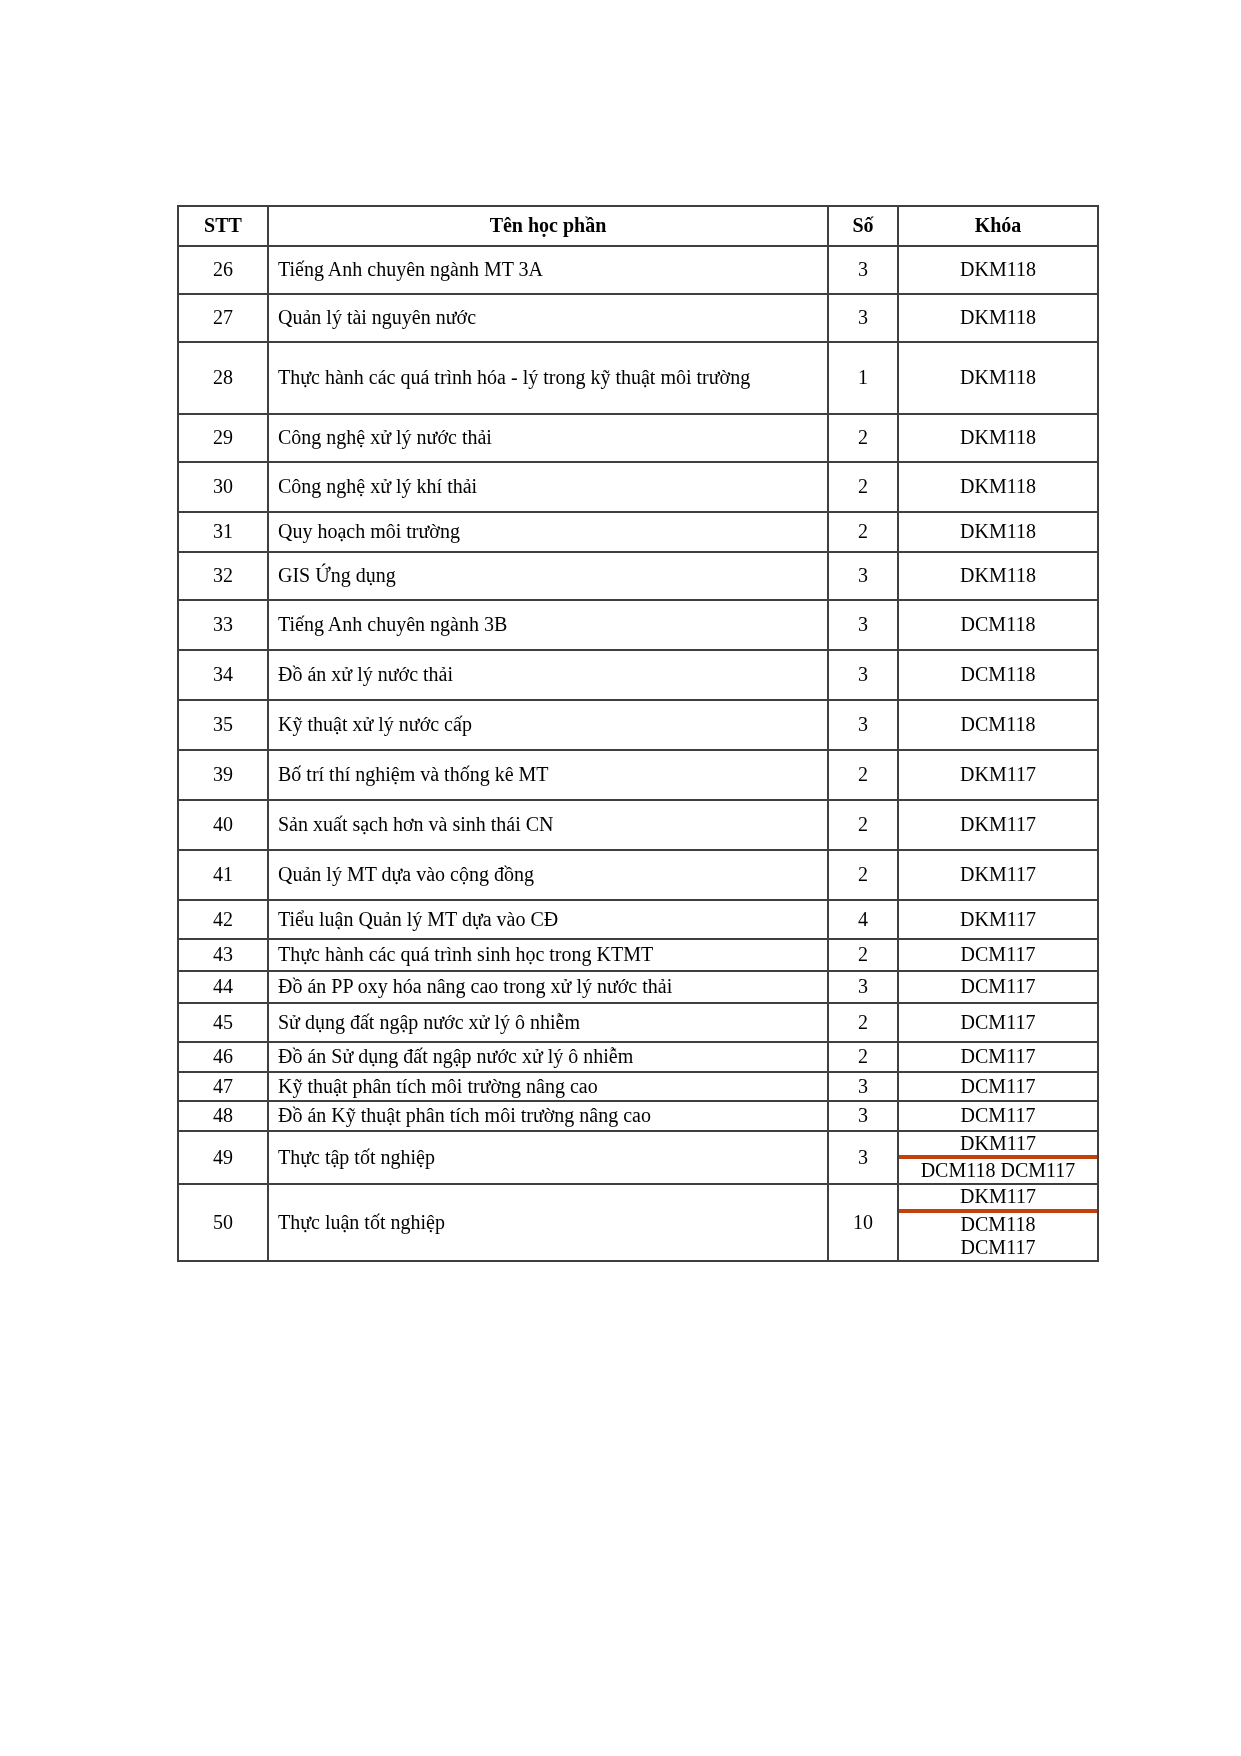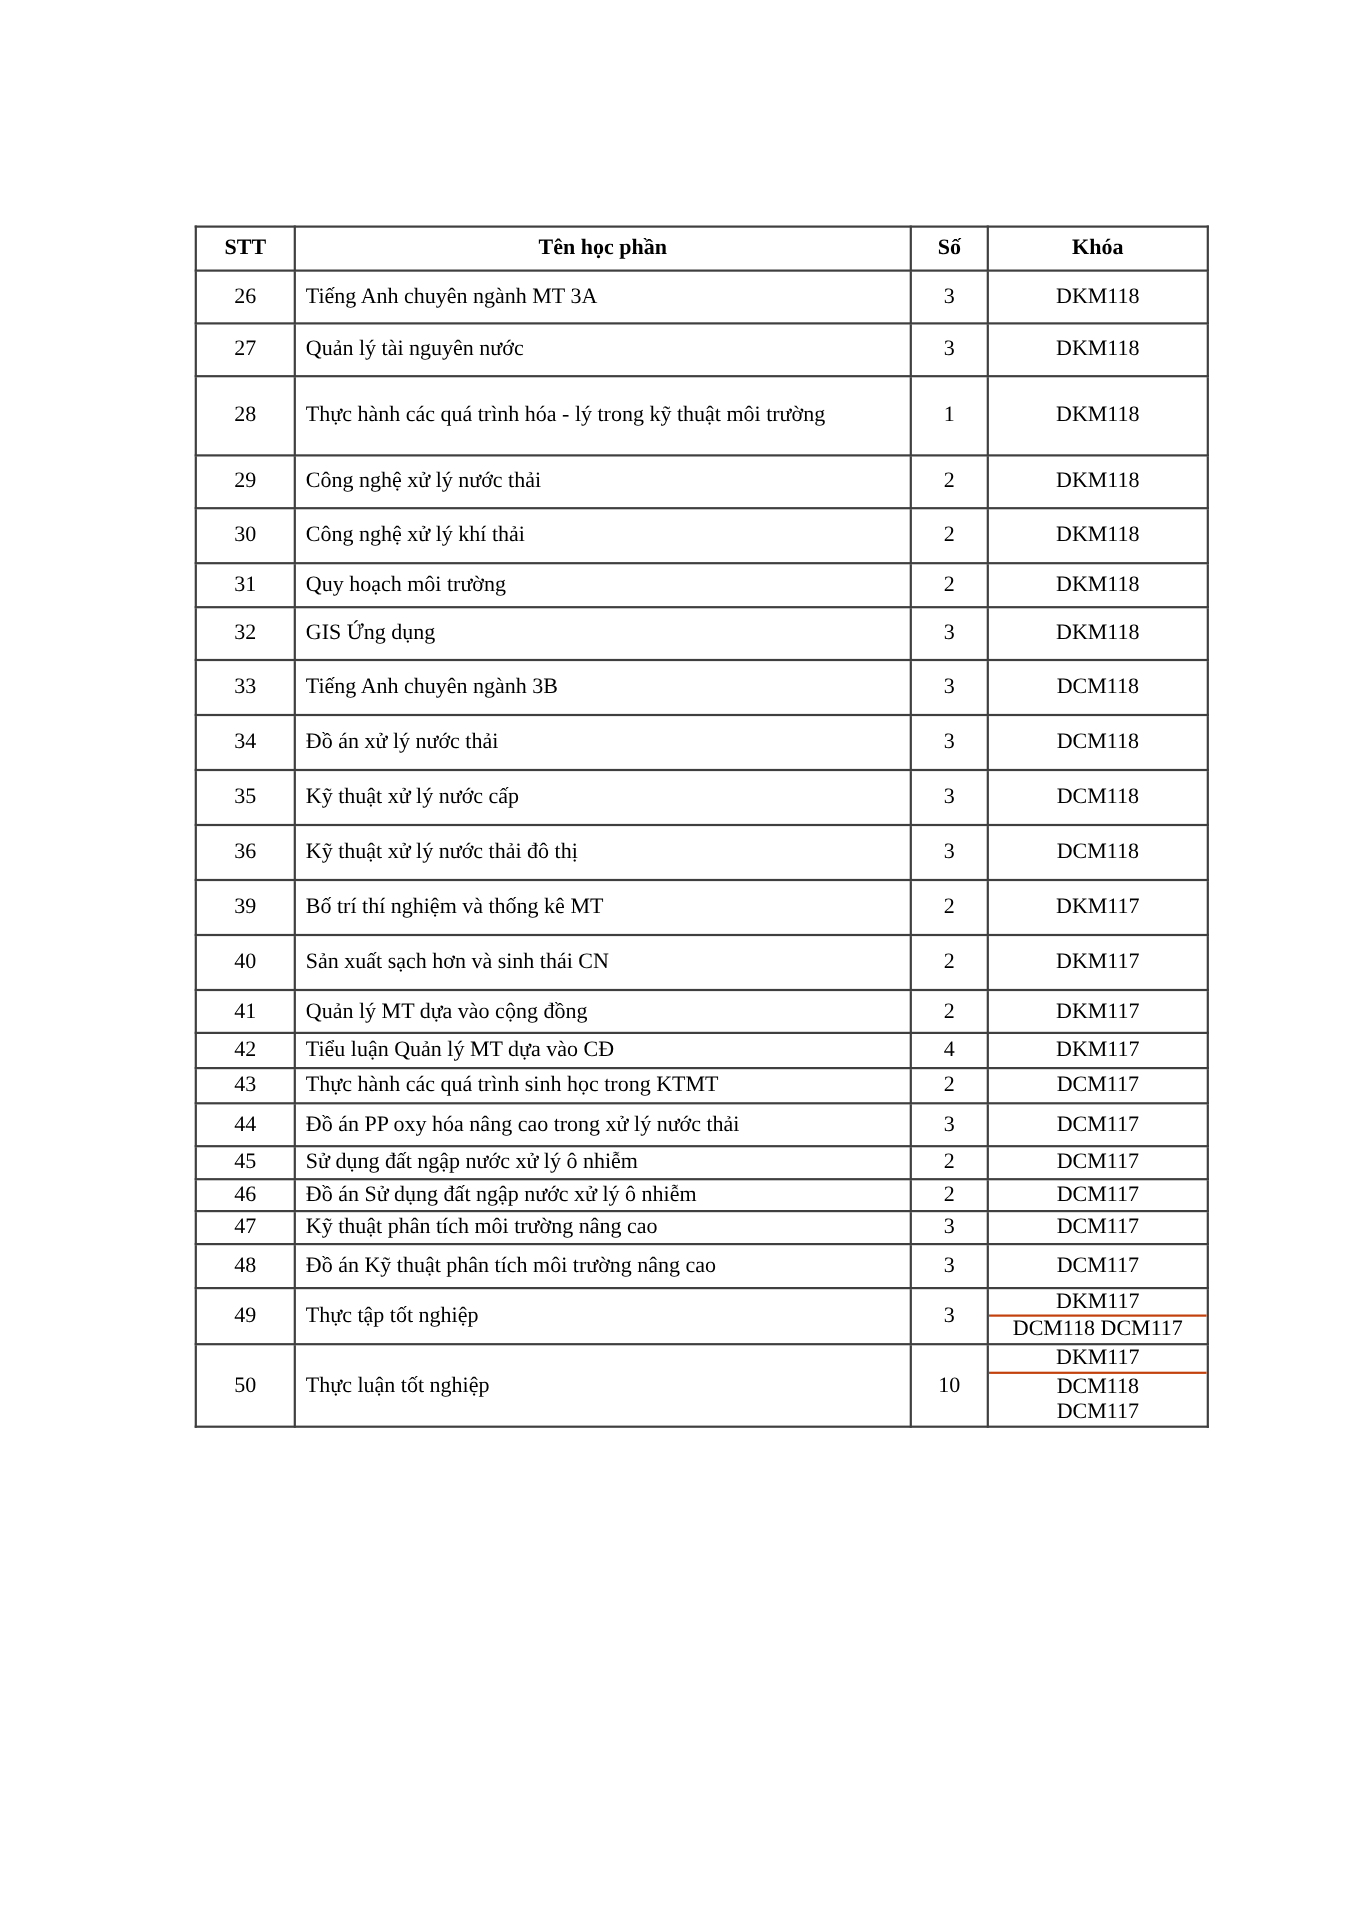--- a/index.html
+++ b/index.html
@@ -81,21 +81,21 @@
   tbody tr:nth-child(25) .split { height: 88px; }
   .split .sub {
     flex: 1 0 auto;
     display: flex;
     align-items: center;
     justify-content: center;
     white-space: pre-line;
     text-align: center;
   }
   .split .sub + .sub {
-    border-top: 2px solid #c2410c;
+    border-top: 4px solid #c2410c;
   }
 </style>
 </head>
 <body>
 
 <div class="page">
   <div class="table-wrap">
     <table class="courses">
       <colgroup>
         <col class="c-stt">
@@ -166,26 +166,20 @@
             <td class="credits">3</td>
             <td class="khoa">DCM118</td>
           </tr>
           <tr>
             <td class="stt">35</td>
             <td class="name">Kỹ thuật xử lý nước cấp</td>
             <td class="credits">3</td>
             <td class="khoa">DCM118</td>
           </tr>
           <tr>
-            <td class="stt">36</td>
-            <td class="name">Kỹ thuật xử lý nước thải đô thị</td>
-            <td class="credits">3</td>
-            <td class="khoa">DCM118</td>
-          </tr>
-          <tr>
             <td class="stt">39</td>
             <td class="name">Bố trí thí nghiệm và thống kê MT</td>
             <td class="credits">2</td>
             <td class="khoa">DKM117</td>
           </tr>
           <tr>
             <td class="stt">40</td>
             <td class="name">Sản xuất sạch hơn và sinh thái CN</td>
             <td class="credits">2</td>
             <td class="khoa">DKM117</td>

